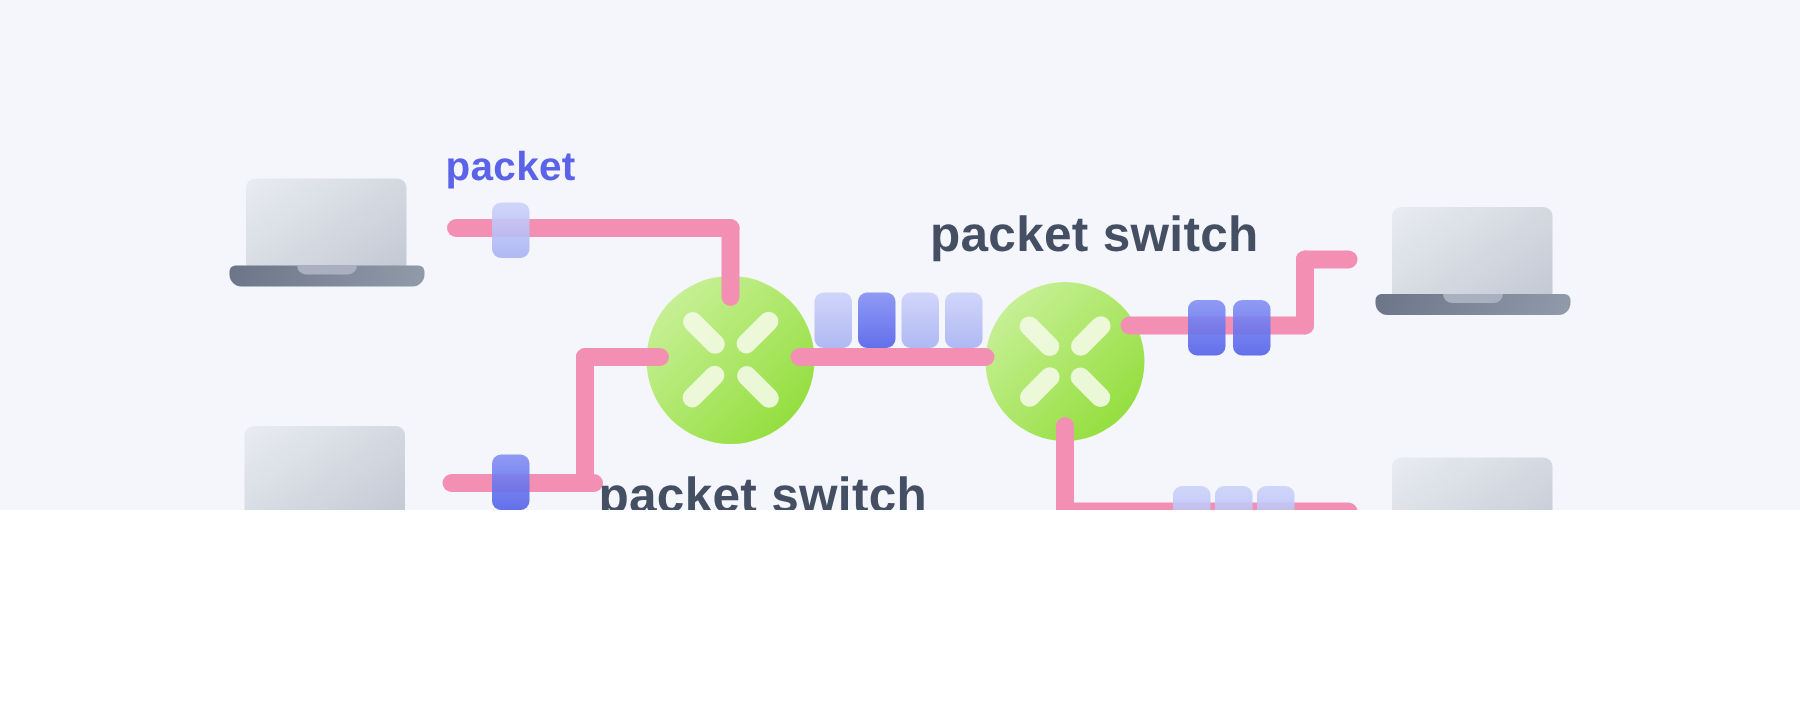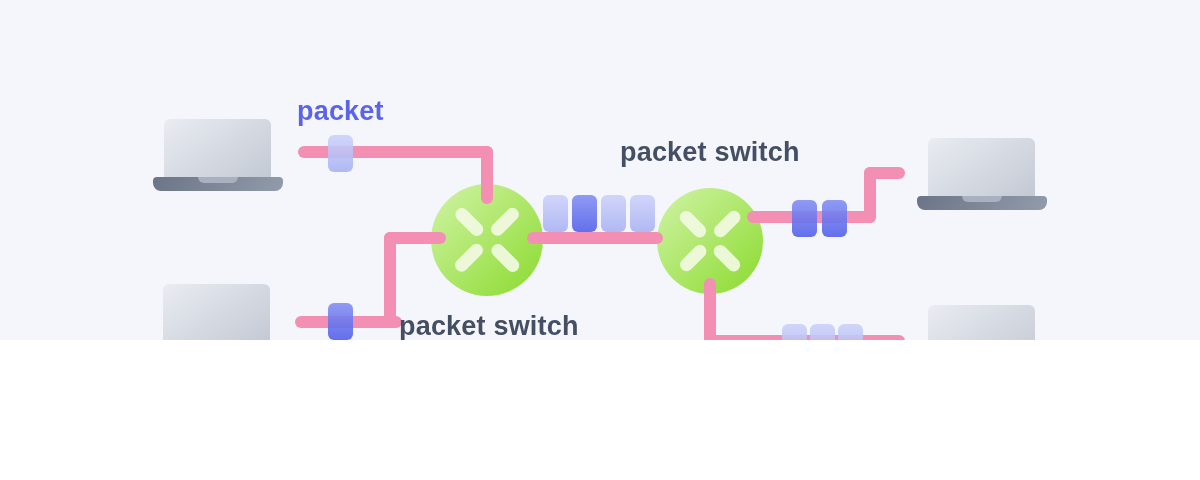--- a/index.html
+++ b/index.html
@@ -49,21 +49,21 @@
   }
   .packet.light{
     background:linear-gradient(180deg,var(--packet-light-top,#ccd2f9),var(--packet-light-bottom,#a9b2f3));
   }
   .packet.dark{
     background:linear-gradient(180deg,var(--packet-dark-top,#8490f3),var(--packet-dark-bottom,#5361e9));
   }
   
   .lbl{position:absolute;font-weight:700;z-index:5;white-space:nowrap;letter-spacing:.2px;}
   .lbl.packet-lbl{color:var(--label-packet-color,#5b63e8);font-size:27px;}
-  .lbl.switch-lbl{color:var(--label-switch-color,#454f63);font-size:27px;}
+  .lbl.switch-lbl{color:var(--label-switch-color,#454f63);font-size:33px;}
 </style>
 </head>
 <body>
 
 <div class="stage">
 
   <div class="laptop" style="left:153px;top:119px">
     <div class="laptop-screen"></div>
     <div class="laptop-base">
         <div class="laptop-notch"></div>

